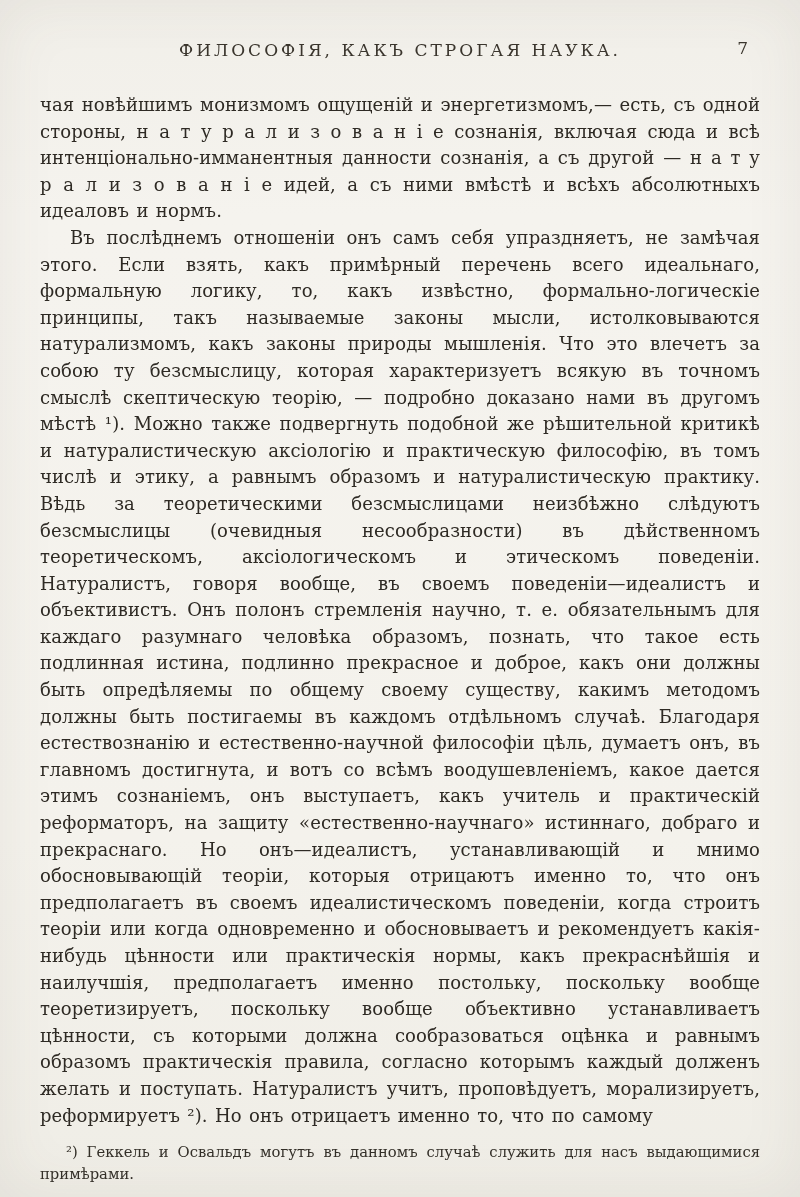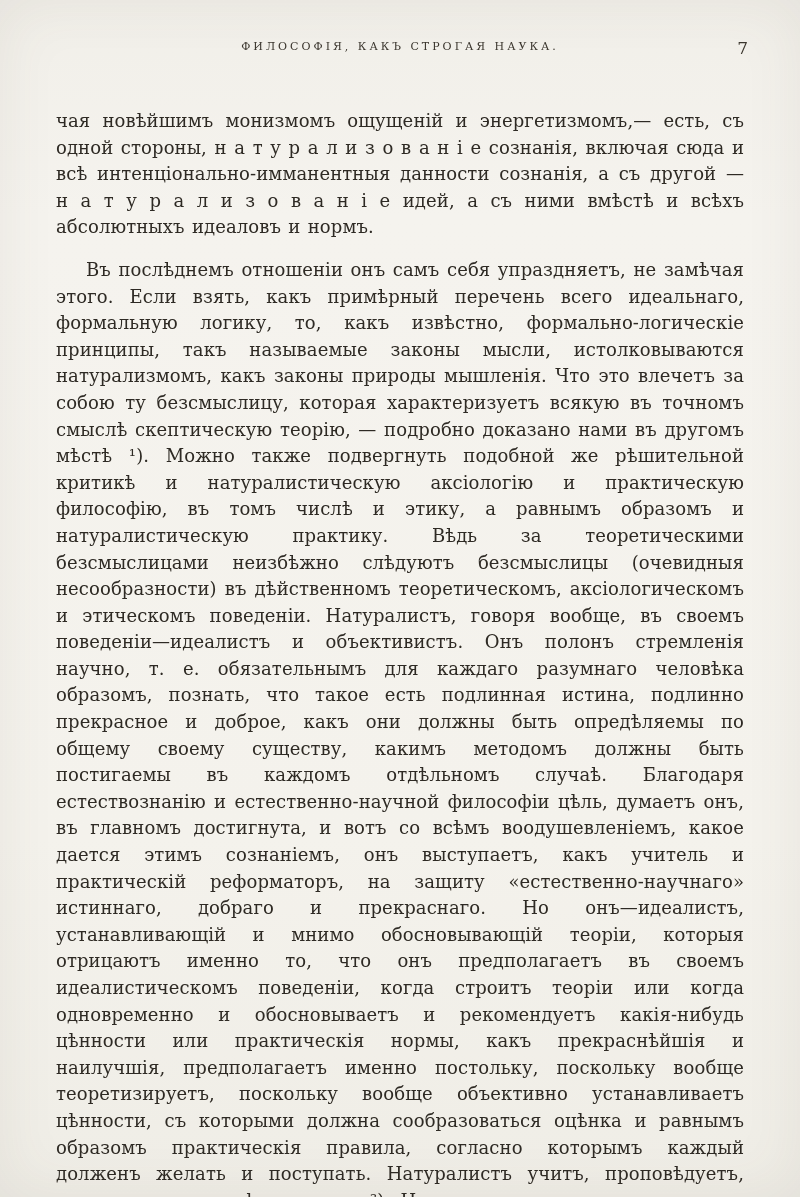--- a/index.html
+++ b/index.html
@@ -19,41 +19,41 @@
     color: #2e2a24;
   }
   .running-header {
     position: relative;
     padding-top: 40px;
     height: 28px;
   }
   .running-title {
     display: block;
     text-align: center;
-    font-size: 11px;
+    font-size: 17px;
     letter-spacing: 3px;
     color: #3a352d;
   }
   .page-number {
     position: absolute;
     top: 38px;
     right: 52px;
     font-size: 17px;
     color: #3a352d;
   }
   .body-text {
     padding: 24px 40px 0 40px;
     font-size: 18px;
     line-height: 26.6px;
     text-align: justify;
     letter-spacing: 0.1px;
     word-spacing: 1.5px;
   }
   .body-text p {
-    margin: 16px;
+    margin: 0;
   }
   .para-indent {
     text-indent: 30px;
   }
   .footnotes {
     padding: 12px 40px 0 40px;
     font-size: 14.8px;
     line-height: 21.8px;
     text-align: justify;
     color: #332f28;

